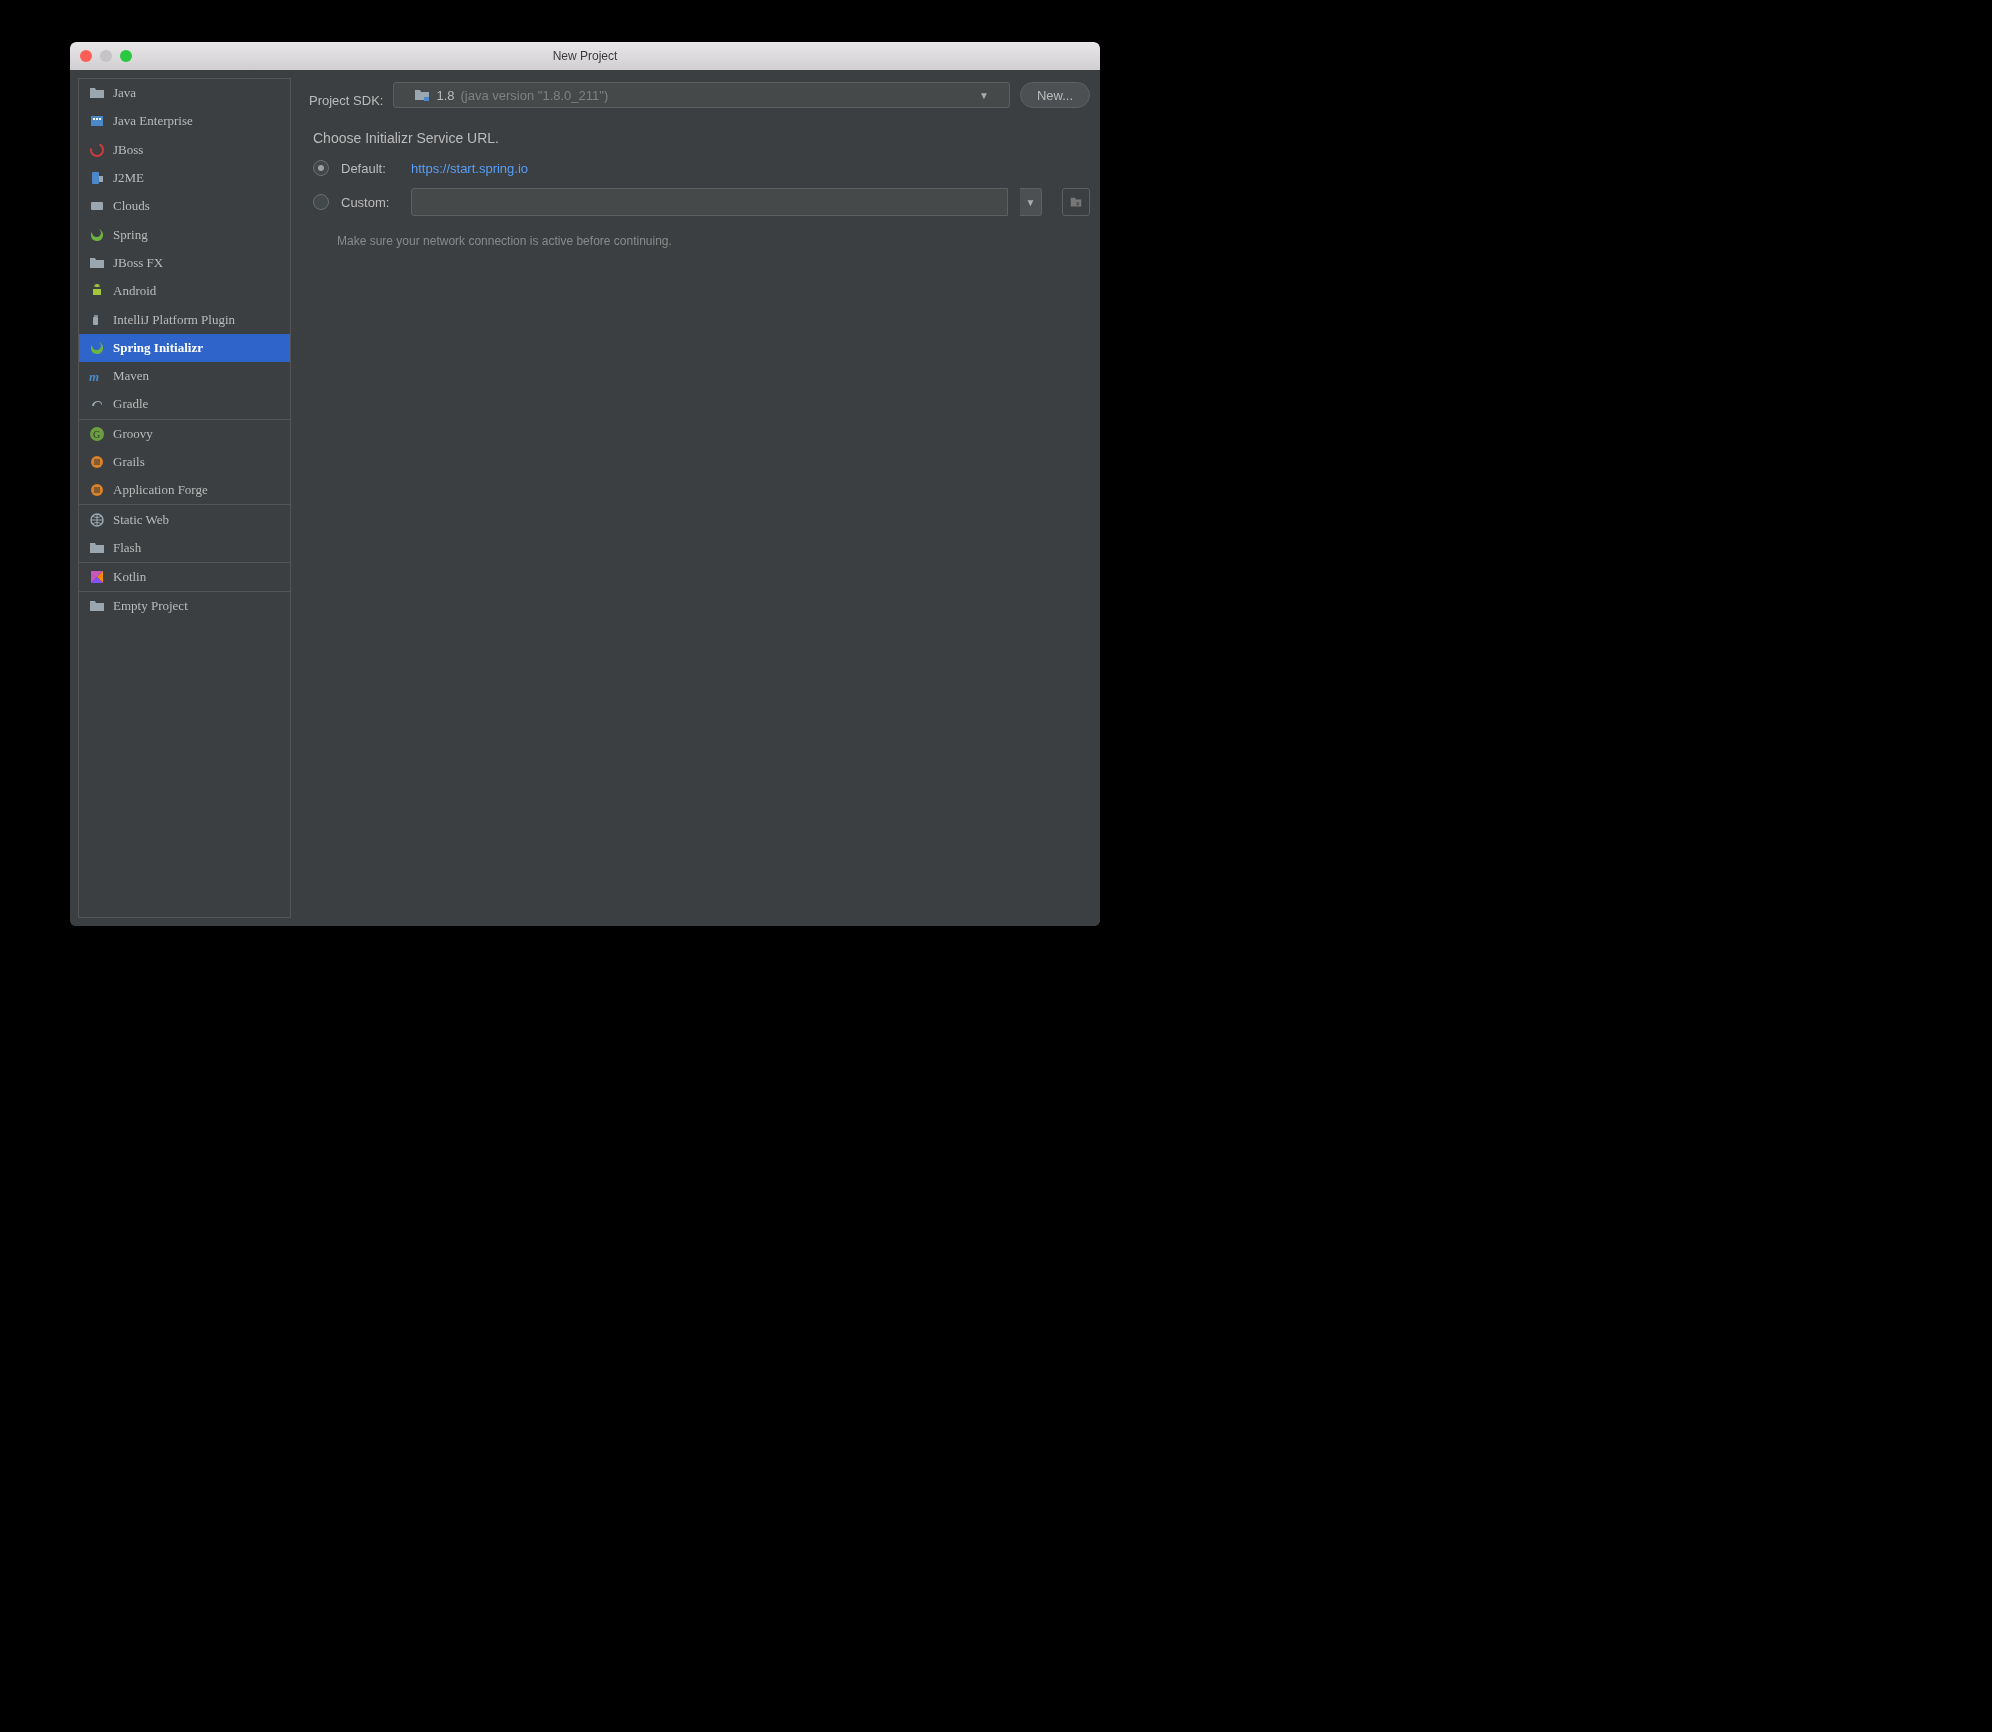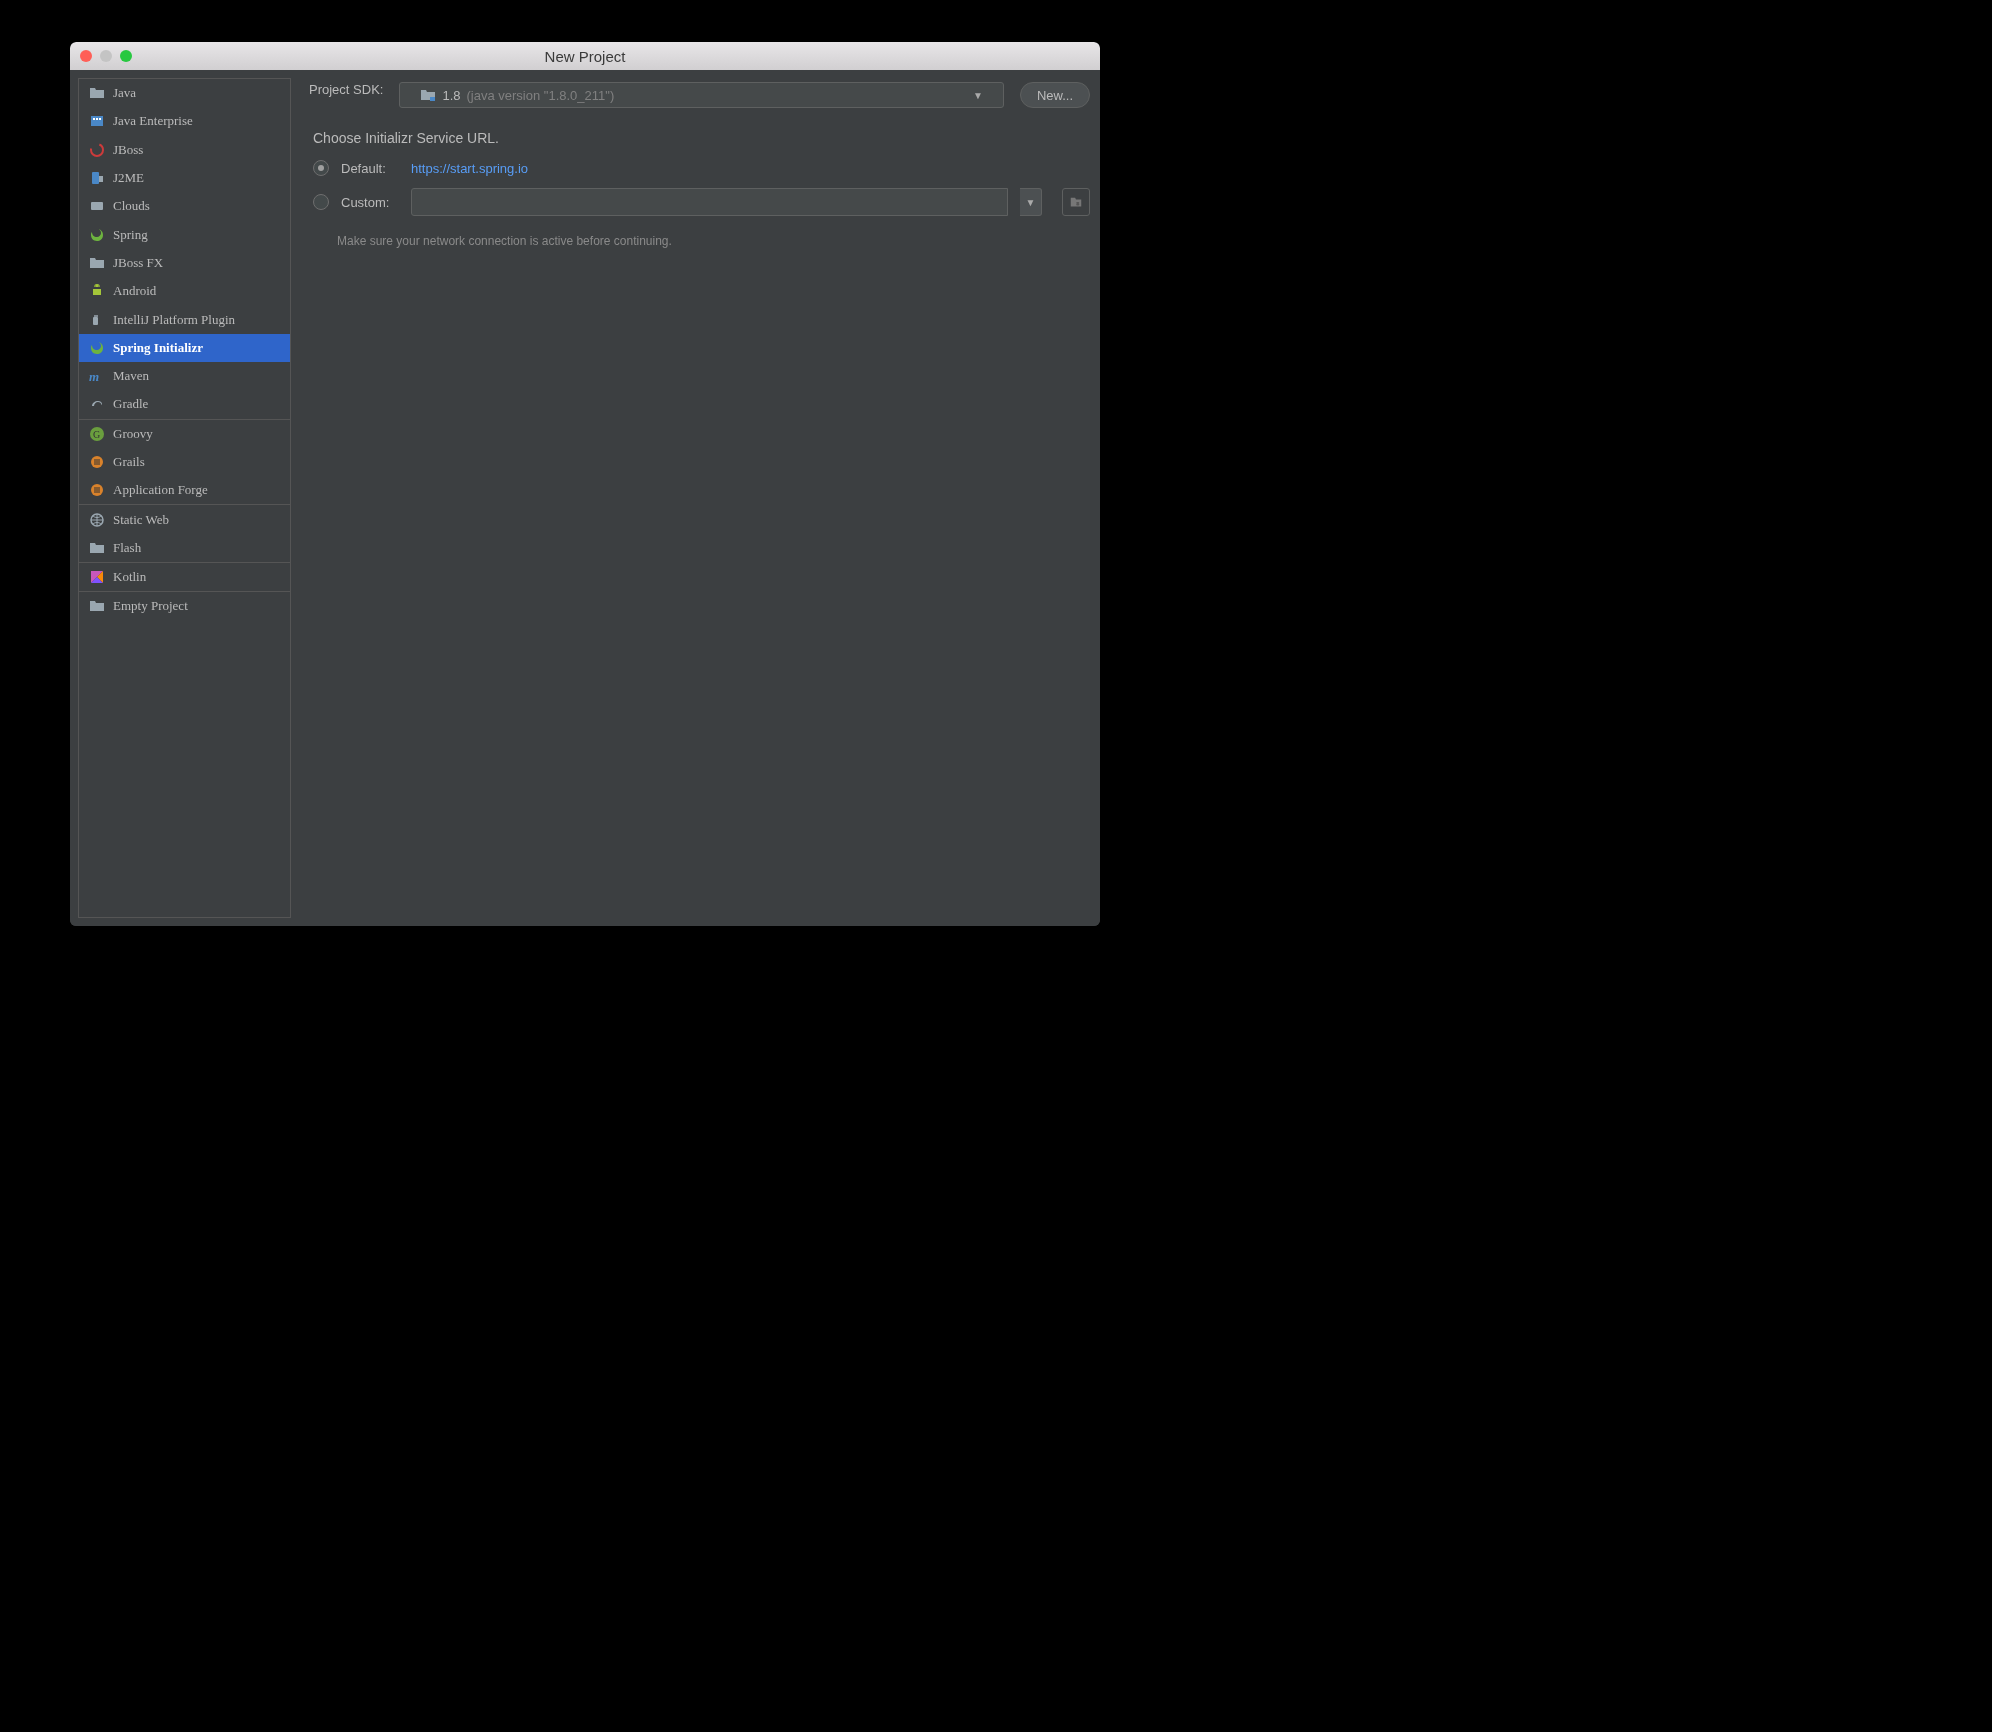--- a/index.html
+++ b/index.html
@@ -39,21 +39,21 @@
     padding-left: 10px;
   }
   .tl { width: 12px; height: 12px; border-radius: 50%; }
   .tl.red { background: #ff5f57; }
   .tl.gray { background: #c4c4c4; }
   .tl.green { background: #28c840; }
   .titlebar-title {
     position: absolute;
     left: 0; right: 0;
     text-align: center;
-    font-size: 15px;
+    font-size: 12px;
     color: #3a3a3a;
   }
   .content {
     flex: 1;
     display: flex;
     background: #3c3f41;
   }
   .sidebar {
     width: 213px;
     background: #3c3f41;
@@ -89,21 +89,21 @@
   }
   .si-label { font-size: 13px; color: #bbbbbb; white-space: nowrap; }
 
   .main {
     flex: 1;
     padding: 12px 10px 8px 18px;
     color: #bbbbbb;
     display: flex;
     flex-direction: column;
   }
-  .row { display: flex; align-items: flex-start; gap: 16px; margin-bottom: 14px; }
+  .row { display: flex; align-items: flex-end; gap: 10px; margin-bottom: 14px; }
   .label { color: #bbbbbb; font-size: 13px; }
   .sdk-combo {
     flex: 1;
     height: 26px;
     background: #45494a;
     border: 1px solid #5e6060;
     border-radius: 3px;
     display: flex;
     align-items: center;
     padding: 0 20px;

